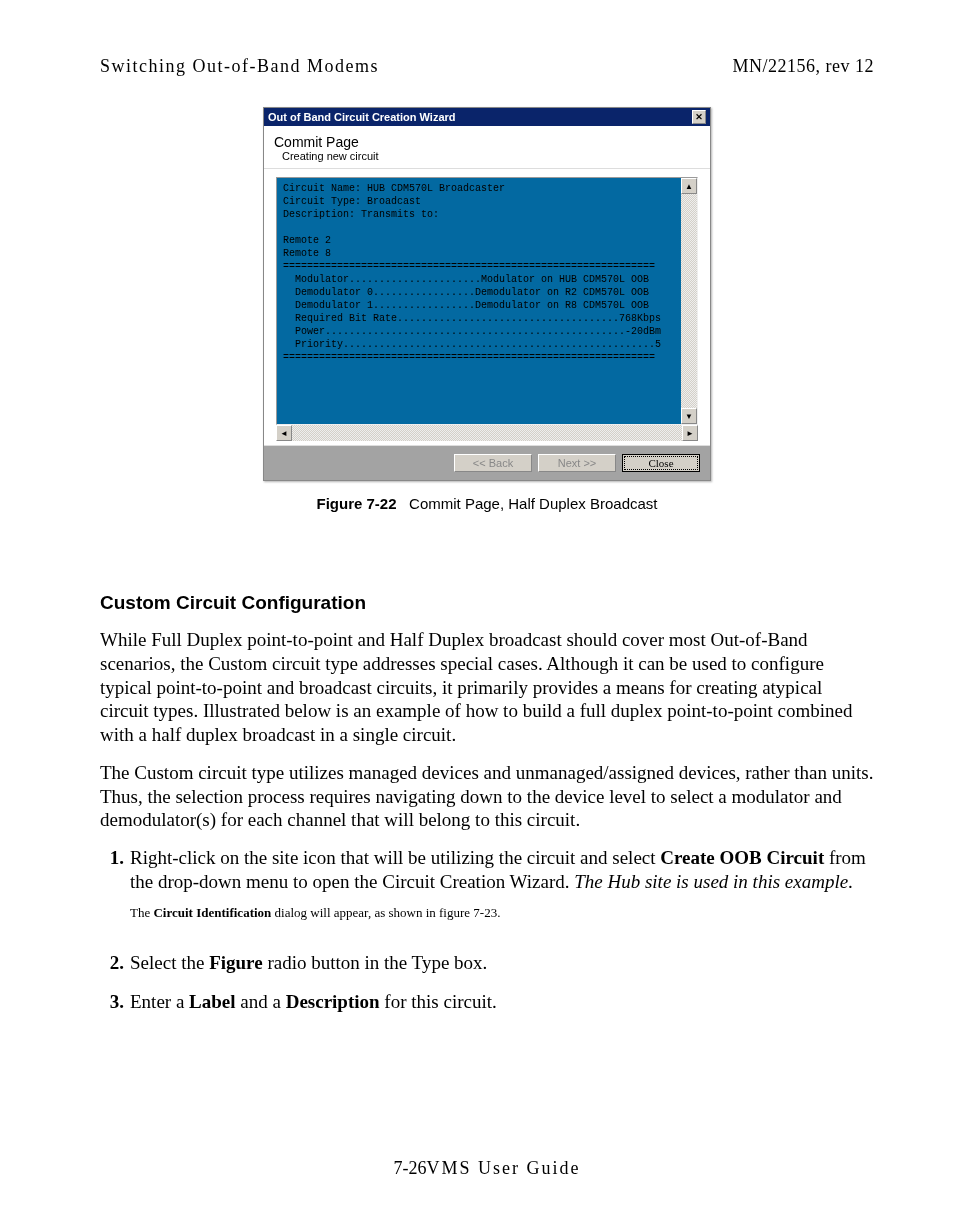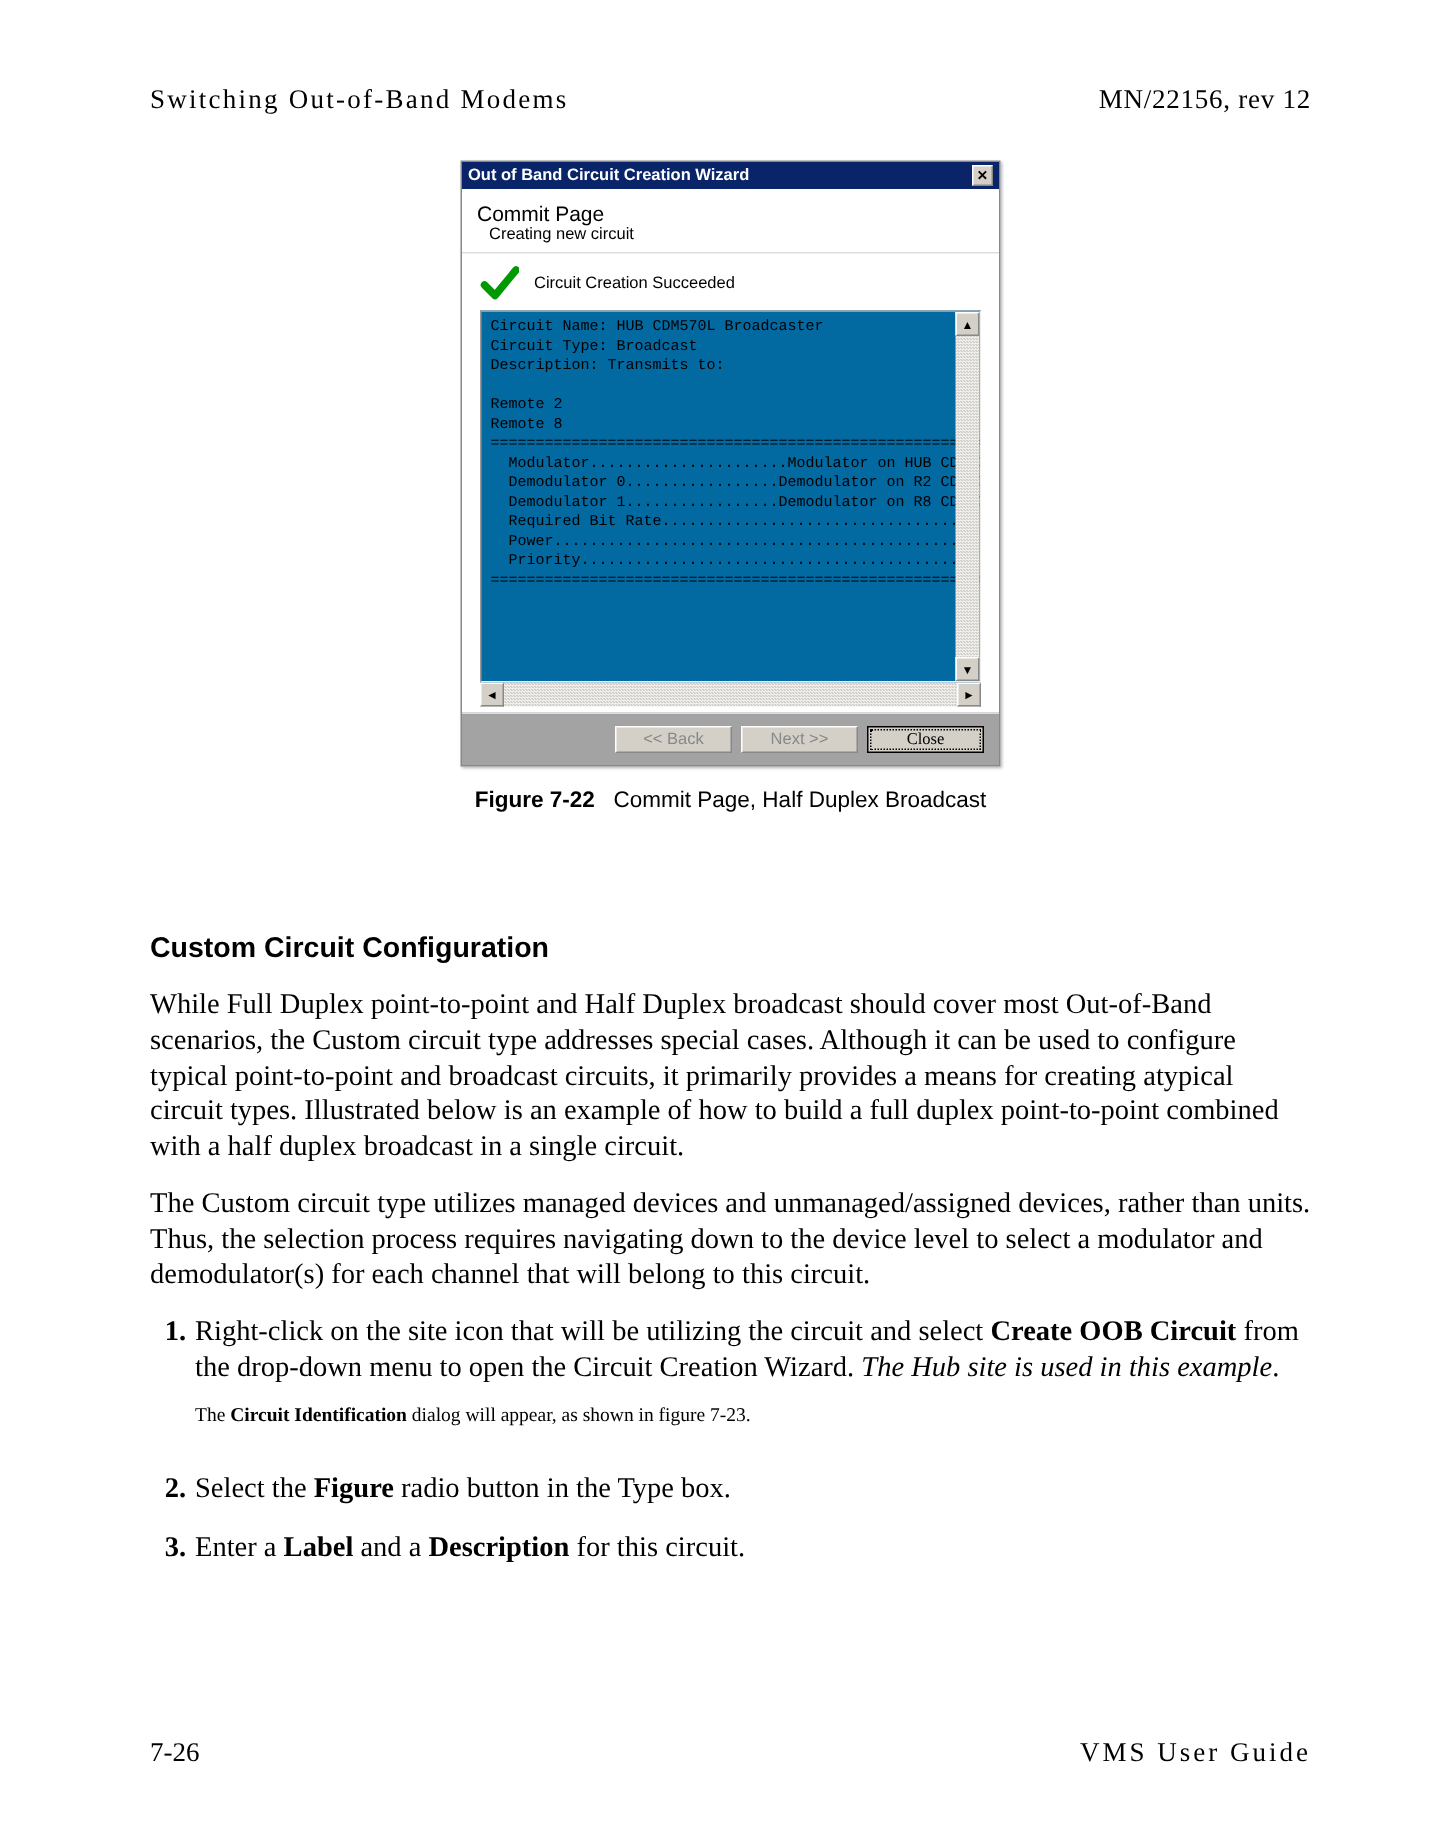--- a/index.html
+++ b/index.html
@@ -25,21 +25,21 @@
       letter-spacing: 0.5px;
       margin-bottom: 20px;
     }
     .header-left { letter-spacing: 1.5px; text-align: center; }
     .screenshot-wrap {
       display: flex;
       justify-content: center;
       margin-top: 30px;
     }
     .wizard {
-      width: 360px;
+      width: 448px;
       border: 1px solid #888;
       background: #fff;
       font-family: Tahoma, Arial, sans-serif;
       font-size: 11px;
       box-shadow: 1px 1px 2px rgba(0,0,0,0.3);
     }
     .titlebar {
       background: #0a246a;
       color: #fff;
       font-weight: bold;
@@ -167,21 +167,21 @@
       margin-left: 30px;
       margin-top: 10px;
       margin-bottom: 16px;
     }
     .footer {
       position: absolute;
       bottom: 48px;
       left: 100px;
       right: 80px;
       display: flex;
-      justify-content: space-between;
+      justify-content: center;
       font-size: 18px;
     }
     .footer-right { letter-spacing: 2px; }
   </style>
 </head>
 <body>
 
 <div class="page">
   <div class="header">
     <span class="header-left">Switching Out-of-Band Modems</span>
@@ -192,28 +192,20 @@
     <div class="wizard">
       <div class="titlebar">
         <span>Out of Band Circuit Creation Wizard</span>
         <span class="closebox">✕</span>
       </div>
       <div class="wizard-header">
         <div class="wizard-title">Commit Page</div>
         <div class="wizard-subtitle">Creating new circuit</div>
       </div>
       <div class="wizard-body">
-        <div class="status-row">
-          <span class="checkmark">
-            <svg viewBox="0 0 26 24">
-                <path d="M3 13 L10 20 L24 3" stroke="#009a00" stroke-width="5" fill="none" stroke-linecap="round" stroke-linejoin="round"></path>
-              </svg>
-          </span>
-          <span>Circuit Creation Succeeded</span>
-        </div>
         <div class="info-area">
           <div class="info-text">Circuit Name: HUB CDM570L Broadcaster
 Circuit Type: Broadcast
 Description: Transmits to:
 
 Remote 2
 Remote 8
 ==============================================================
   Modulator......................Modulator on HUB CDM570L OOB
   Demodulator 0.................Demodulator on R2 CDM570L OOB

